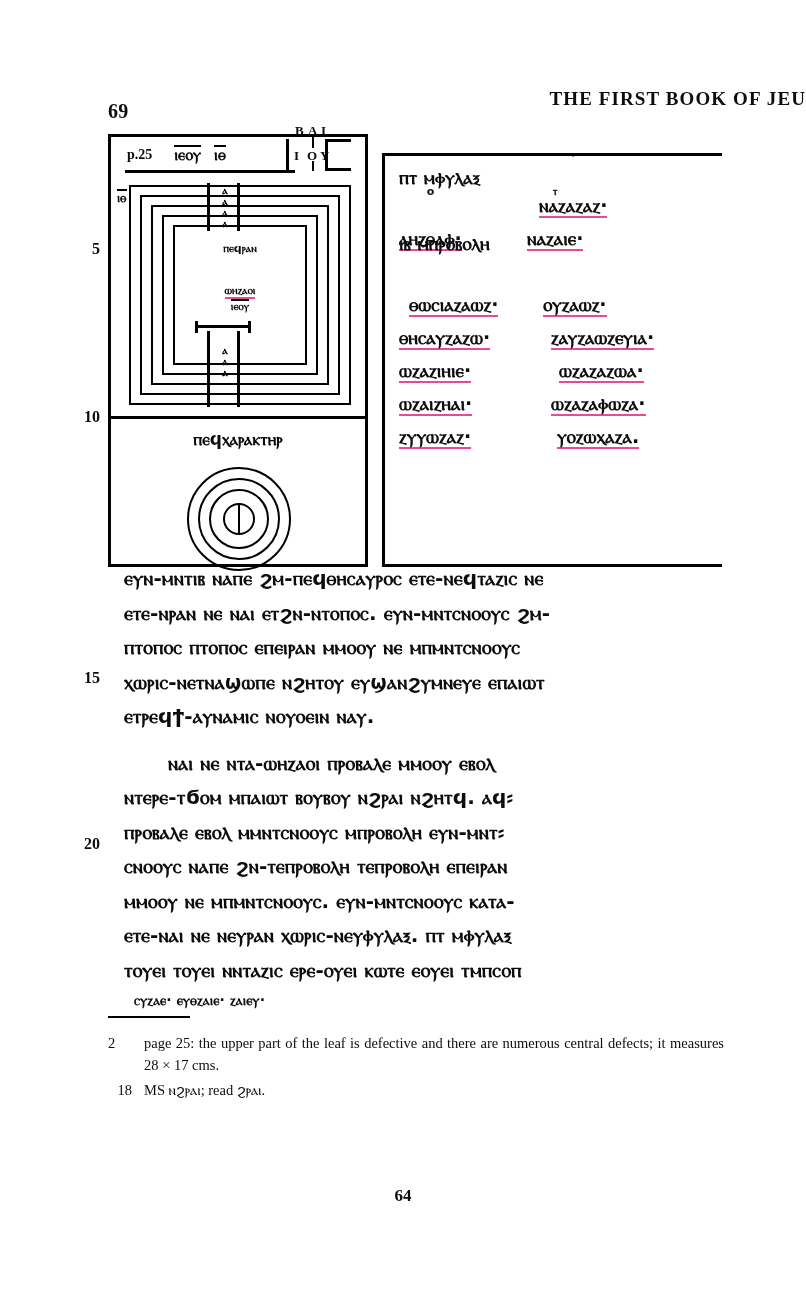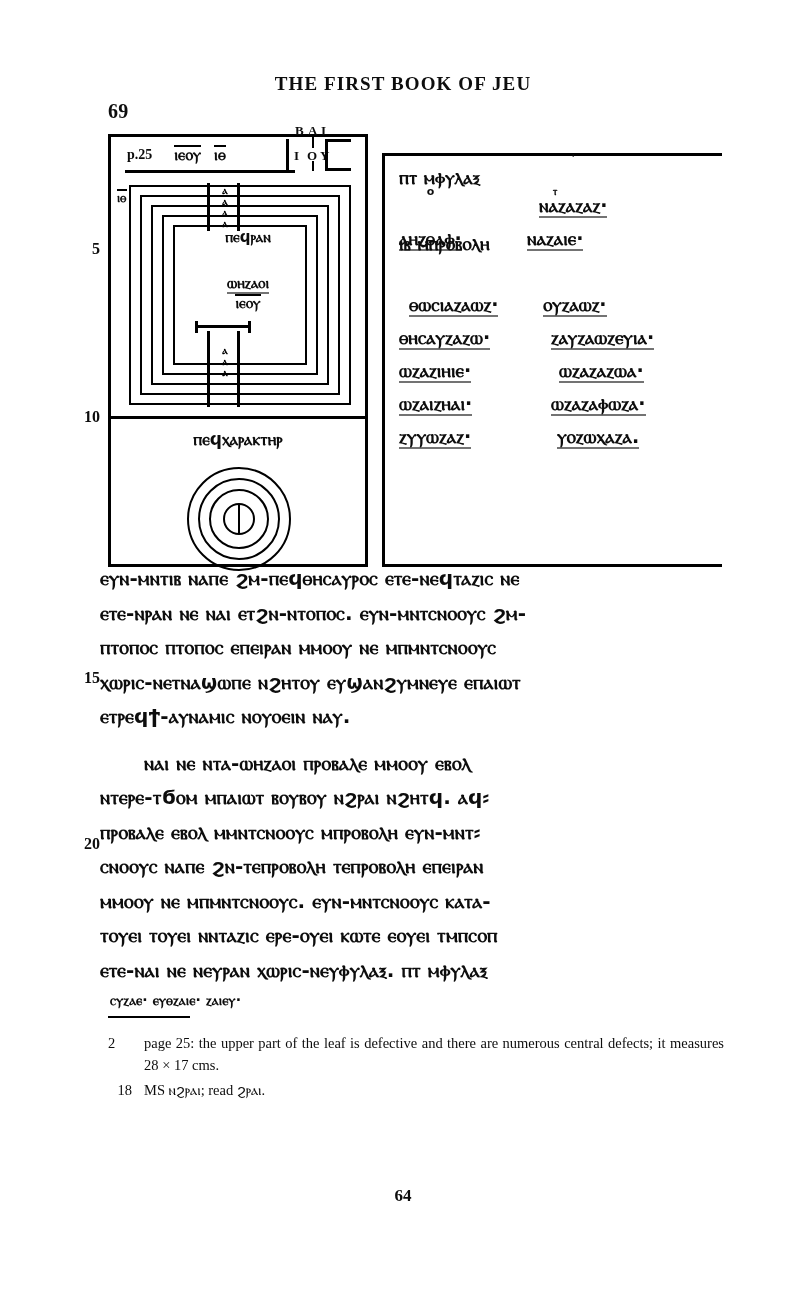--- a/index.html
+++ b/index.html
@@ -30,23 +30,23 @@
     left: 108px;
     top: 0;
     font-size: 20px;
     font-weight: bold;
     letter-spacing: 0.2px;
     margin-top: 28px;
   }
   .head-title {
     position: absolute;
     left: 0;
-    top: 1px;
+    top: 16px;
     width: 806px;
-    text-align: center;
+    text-align: right;
     font-size: 19px;
     font-weight: bold;
     letter-spacing: 1.1px;
   }
 
   
   .linenum {
     position: absolute;
     font-size: 16px;
     font-weight: bold;
@@ -112,21 +112,21 @@
     font-family: "DejaVu Sans", "Liberation Sans", sans-serif;
     font-weight: bold;
   }
   .ovl {
     border-top: 2px solid #000;
     padding-top: 0px;
     display: inline-block;
     line-height: 1.05;
   }
   .udl {
-    border-bottom: 2px solid #737373;
+    border-bottom: 2px solid #ec4899;
     display: inline-block;
     line-height: 1.05;
     margin-top: 30px;
   }
 
   
   .gate {
     position: absolute;
     left: 182px;
     top: -14px;
@@ -191,26 +191,25 @@
 
   
   .ibar { position: absolute; left: 66px; top: 136px; width: 56px; height: 12px; }
   .ibar .h { position: absolute; left: 0; top: 4px; width: 56px; height: 3px; background: #000; }
   .ibar .e1 { position: absolute; left: 0;  top: 0; width: 3px; height: 12px; background: #000; }
   .ibar .e2 { position: absolute; left: 53px; top: 0; width: 3px; height: 12px; background: #000; }
 
   .center-text {
     position: absolute;
     left: 44px;
-    top: 43px;
+    top: 57px;
     width: 134px;
     text-align: center;
     line-height: 1.22;
-    font-size: 15px;
-    padding-left: 8px;
+    font-size: 11px;
   }
 
   .io-label {
     position: absolute;
     left: 6px;
     top: 52px;
     font-size: 13px;
   }
 
   
@@ -285,21 +284,21 @@
     transform: translateX(-50%);
     top: -13px;
     font-size: 11px;
     font-weight: bold;
     line-height: 1;
   }
 
   
   .body-text {
     position: absolute;
-    left: 100px;
+    left: 124px;
     top: 566px;
     width: 614px;
   }
   .btline {
     height: 34.5px;
     font-size: 20px;
     font-family: "DejaVu Sans", "Liberation Sans", sans-serif;
     font-weight: bold;
     white-space: nowrap;
     letter-spacing: 0.1px;
@@ -504,22 +503,22 @@
   <div class="btline">ⲭⲱⲣⲓⲥ-ⲛⲉⲧⲛⲁϣⲱⲡⲉ ⲛϩⲏⲧⲟⲩ ⲉⲩϣⲁⲛϩⲩⲙⲛⲉⲩⲉ ⲉⲡⲁⲓⲱⲧ</div>
   <div class="btline">ⲉⲧⲣⲉϥϯ-ⲁⲩⲛⲁⲙⲓⲥ ⲛⲟⲩⲟⲉⲓⲛ ⲛⲁⲩ.</div>
 
   <div class="para-gap"></div>
 
   <div class="btline indent">ⲛⲁⲓ ⲛⲉ ⲛⲧⲁ-ⲱⲏⲍⲁⲟⲓ ⲡⲣⲟⲃⲁⲗⲉ ⲙⲙⲟⲟⲩ ⲉⲃⲟⲗ</div>
   <div class="btline">ⲛⲧⲉⲣⲉ-ⲧϭⲟⲙ ⲙⲡⲁⲓⲱⲧ ⲃⲟⲩⲃⲟⲩ ⲛϩⲣⲁⲓ ⲛϩⲏⲧϥ. ⲁϥ⸗</div>
   <div class="btline">ⲡⲣⲟⲃⲁⲗⲉ ⲉⲃⲟⲗ ⲙⲙⲛⲧⲥⲛⲟⲟⲩⲥ ⲙⲡⲣⲟⲃⲟⲗⲏ ⲉⲩⲛ-ⲙⲛⲧ⸗</div>
   <div class="btline">ⲥⲛⲟⲟⲩⲥ ⲛⲁⲡⲉ ϩⲛ-ⲧⲉⲡⲣⲟⲃⲟⲗⲏ ⲧⲉⲡⲣⲟⲃⲟⲗⲏ ⲉⲡⲉⲓⲣⲁⲛ</div>
   <div class="btline">ⲙⲙⲟⲟⲩ ⲛⲉ ⲙⲡⲙⲛⲧⲥⲛⲟⲟⲩⲥ. ⲉⲩⲛ-ⲙⲛⲧⲥⲛⲟⲟⲩⲥ ⲕⲁⲧⲁ-</div>
+  <div class="btline">ⲉⲧⲉ-ⲛⲁⲓ ⲛⲉ ⲛⲉⲩⲣⲁⲛ ⲭⲱⲣⲓⲥ-ⲛⲉⲩⲫⲩⲗⲁⲝ. ⲡⲧ ⲙⲫⲩⲗⲁⲝ</div>
   <div class="btline">ⲧⲟⲩⲉⲓ ⲧⲟⲩⲉⲓ ⲛⲛⲧⲁⲍⲓⲥ ⲉⲣⲉ-ⲟⲩⲉⲓ ⲕⲱⲧⲉ ⲉⲟⲩⲉⲓ ⲧⲙⲡⲥⲟⲡ</div>
-  <div class="btline">ⲉⲧⲉ-ⲛⲁⲓ ⲛⲉ ⲛⲉⲩⲣⲁⲛ ⲭⲱⲣⲓⲥ-ⲛⲉⲩⲫⲩⲗⲁⲝ. ⲡⲧ ⲙⲫⲩⲗⲁⲝ</div>
   <div class="btline" style="padding-left:10px;font-size:14px;">ⲥⲩⲍⲁⲉ· ⲉⲩⲑⲍⲁⲓⲉ· ⲍⲁⲓⲉⲩ·</div>
 </div>
 
 <div class="fn-rule"></div>
 <div class="footnotes">
   <div class="fn fn-just">
     <span class="fn-n">2</span>
     <span>page 25: the upper part of the leaf is defective and there are numerous central defects; it measures 28 × 17 cms.</span>
   </div>
   <div class="fn">

